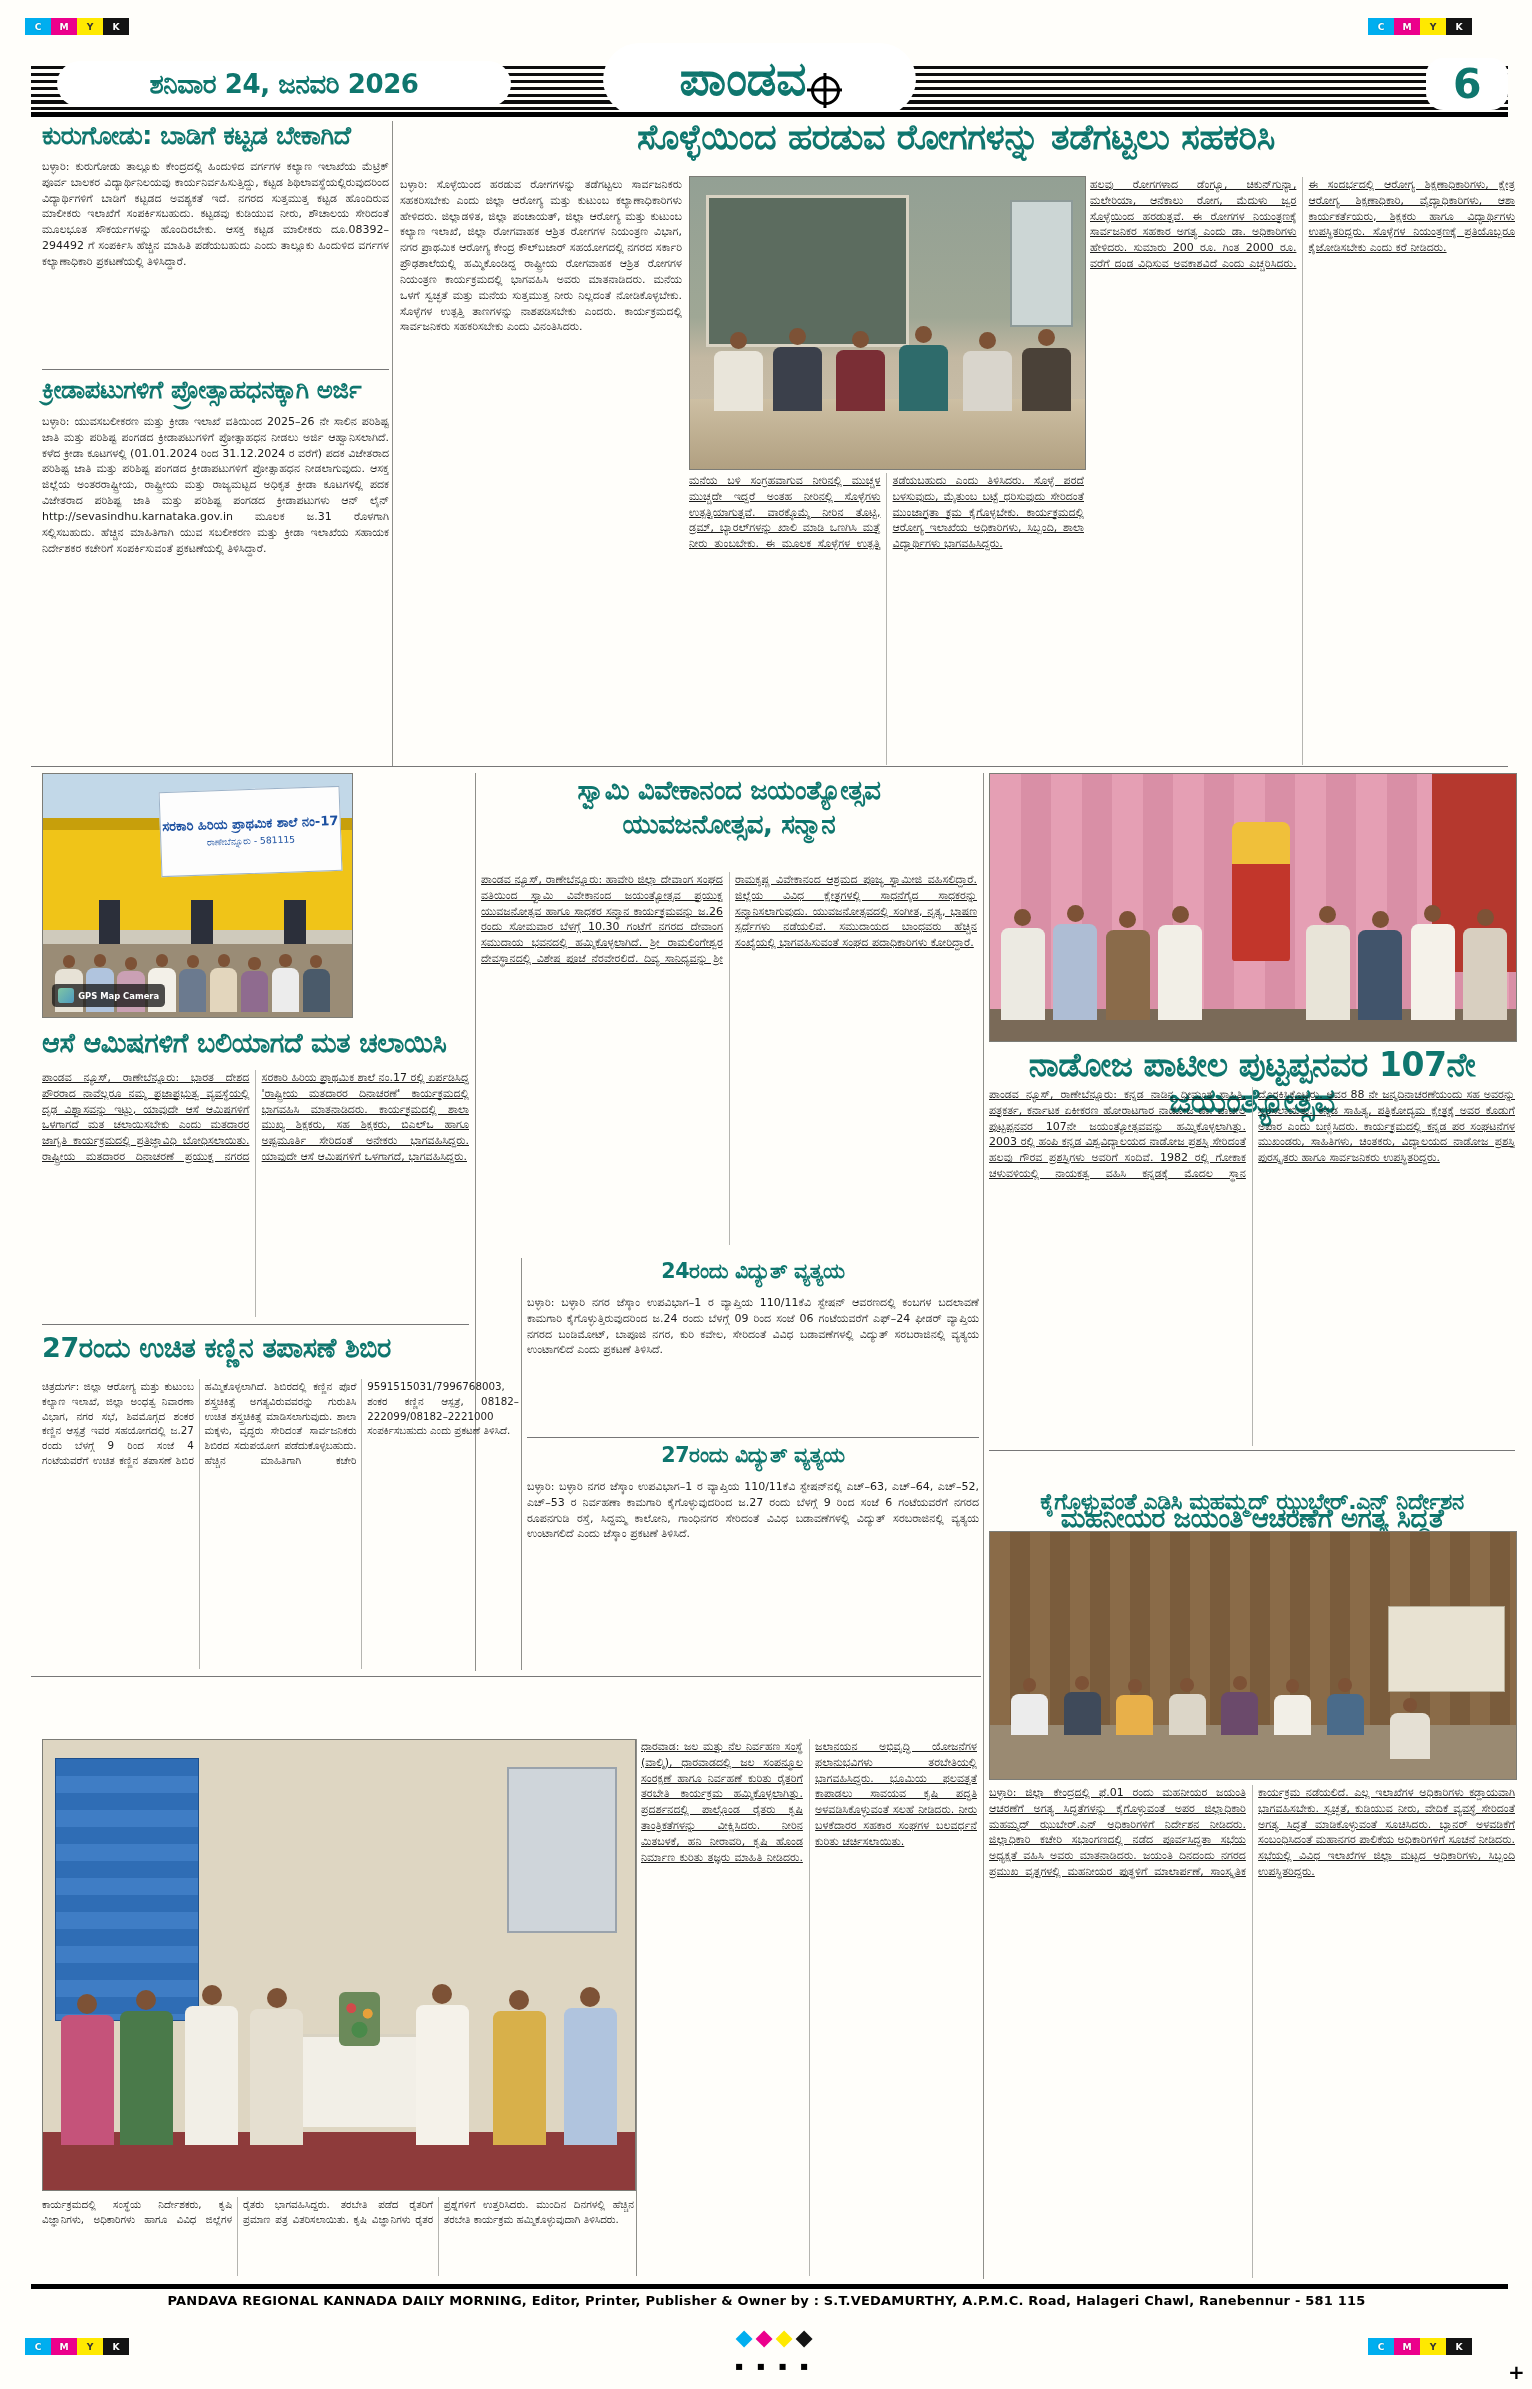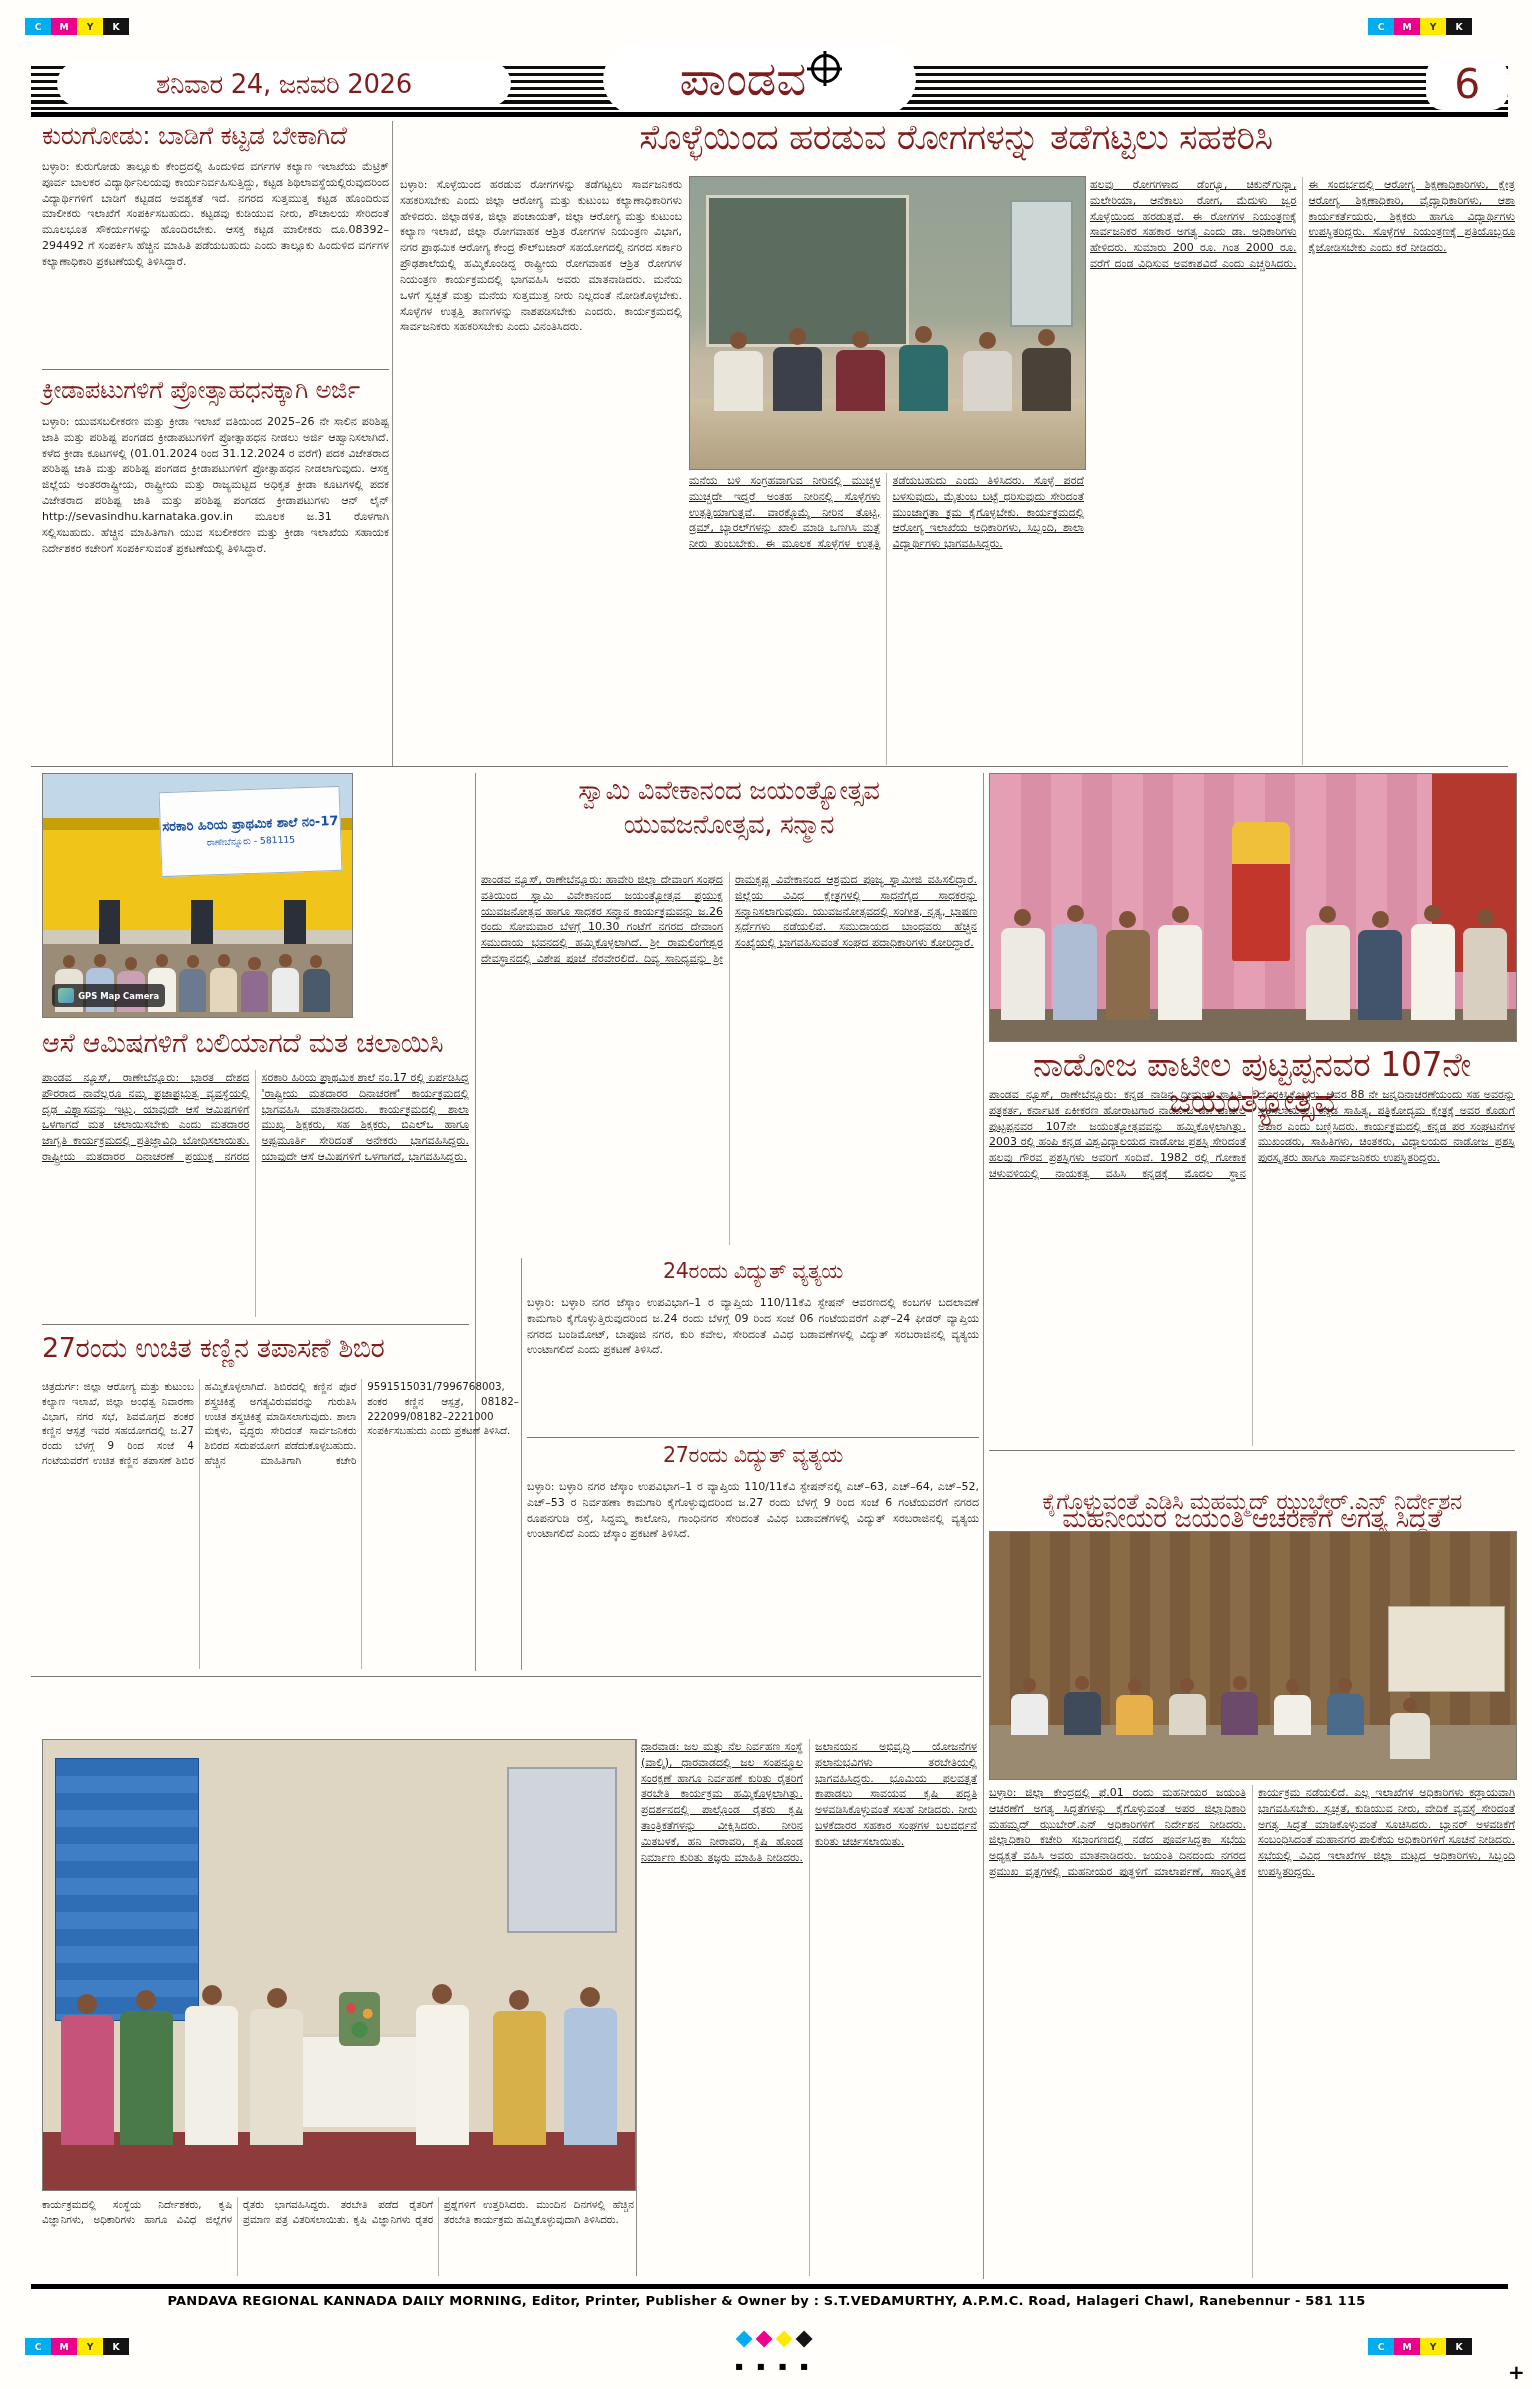--- a/index.html
+++ b/index.html
@@ -1,19 +1,19 @@
 <!DOCTYPE html>
 <html style="font-size:12.2px"><head>
 <meta charset="utf-8">
 <style>
   html,body{margin:0;padding:0;background:#d9d9d6;}
   #page{position:relative;width:1533px;height:2389px;margin:0 auto;background:#fffefa;
         font-family:"DejaVu Sans","Liberation Sans",sans-serif;color:#161616;overflow:hidden;}
   .abs{position:absolute;}
-  .head{font-weight:400;color:#7f1d1d;line-height:1.08;letter-spacing:-0.4px;}
+  .head{font-weight:700;color:#0f766e;line-height:1.08;letter-spacing:-0.4px;}
   .ctr{text-align:center;}
   .pre{white-space:pre-line;}
   .body{ text-align:justify;font-size:11px;line-height:1.44;color:#1c1c1c;overflow:hidden;word-break:break-word;}
   .cols2{column-count:2;column-gap:12.2px;column-rule:0.8px solid #b5b5b0;text-decoration:underline;}
   .cols3{column-count:3;column-gap:10.7px;column-rule:0.8px solid #b5b5b0;}
   .hr{background:#000;height:1.5px;}
   .hr-thin{background:#777;height:0.8px;}
   .vr{width:0.8px;background:#8f8f8a;}
   .stripes{background:repeating-linear-gradient(180deg,#0d0d0d 0 3.1px,transparent 3.1px 6.9px);}
   .capsule{background:#fff;border-radius:30.5px;display:flex;align-items:center;justify-content:center;}
@@ -44,21 +44,21 @@
       <span class="c-m">M</span>
       <span class="c-y" style="color:#333;text-shadow:none;">Y</span>
       <span class="c-k">K</span>
   </div>
 
   <div class="abs stripes" style="left:30.5px;top:66px;width:1477px;height:44px;"></div>
   <div class="abs capsule" style="left:57px;top:61px;width:454px;height:46px;border-radius:23px;">
     <span class="head" style="font-size:26px;">ಶನಿವಾರ 24, ಜನವರಿ 2026</span>
   </div>
   <div class="abs capsule" style="left:603px;top:43px;width:313px;height:73px;border-radius:37px;">
-    <span class="head" style="font-size:47px;display:flex;align-items:flex-start;gap:4.6px;">
+    <span class="head" style="font-size:47px;display:flex;align-items:flex-end;gap:4.6px;">
       <span>ಪಾಂಡವ</span>
       <span style="width:23px;height:23px;border:3.1px solid #000;border-radius:50%;position:relative;display:inline-block;">
         <span style="position:absolute;left:50%;top:-6.1px;width:3.1px;height:35px;background:#000;transform:translateX(-50%);"></span>
         <span style="position:absolute;top:50%;left:-6.1px;height:3.1px;width:35px;background:#000;transform:translateY(-50%);"></span>
       </span>
     </span>
   </div>
   <div class="abs capsule" style="left:1426px;top:58px;width:82px;height:52px;border-radius:17px;">
     <span class="head" style="font-size:41px;">6</span>
   </div>

